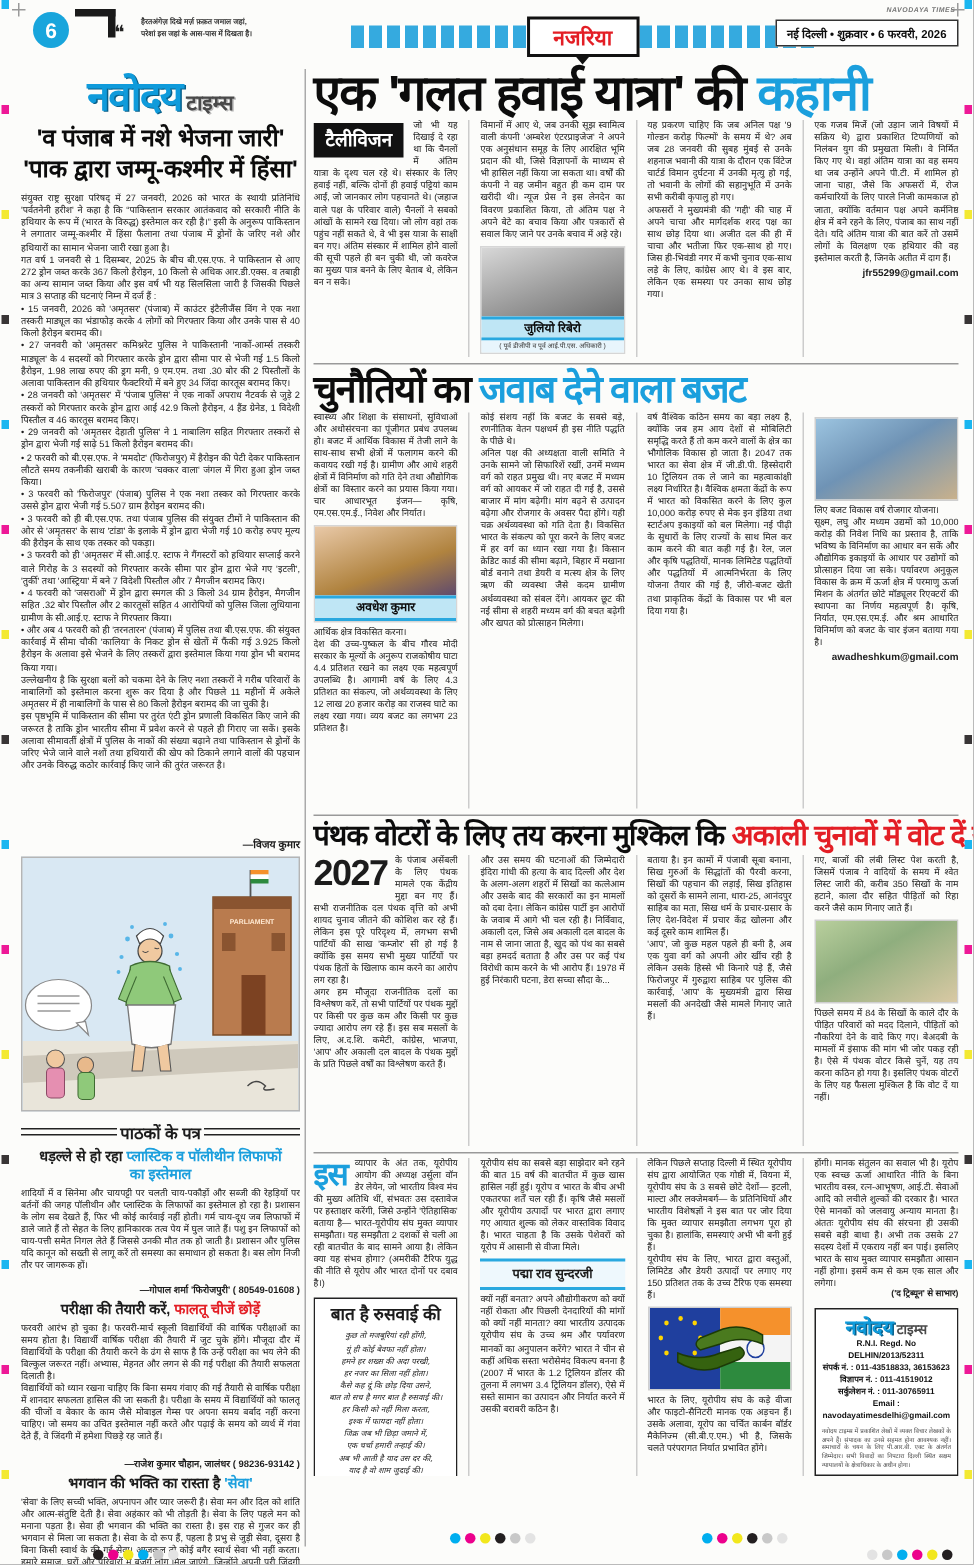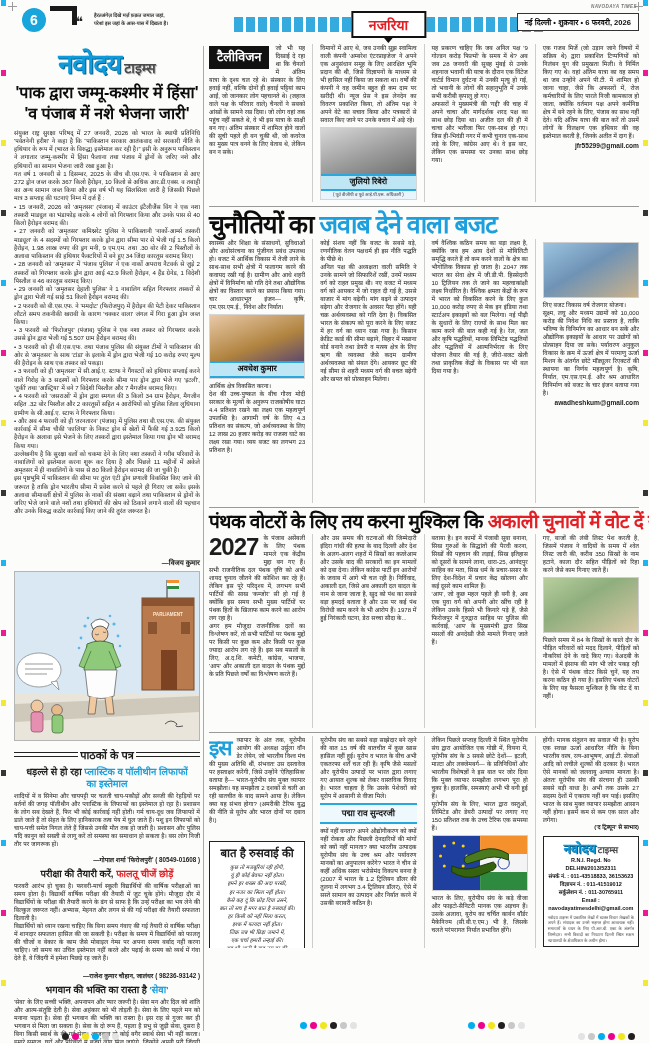--- a/index.html
+++ b/index.html
@@ -67,21 +67,21 @@
   .abox .nm{background:#bfe6f5;border-top:2px solid #29a8df;border-bottom:2px solid #29a8df;
             text-align:center;font-weight:900;font-size:8px;padding:1px 0;color:#0c0c0c;}
   .abox .nt{font-size:4.5px;text-align:center;background:#e8f5fc;padding:1px 0;color:#333;}
   .nmbox{margin:3px 0;border-top:2px solid #29a8df;border-bottom:2px solid #29a8df;background:#eef8fd;
          text-align:center;font-weight:900;font-size:8.5px;padding:3px 0;}
   .inphoto{height:54px;margin:3px 0;border:1px solid #cfcfcf;background:linear-gradient(150deg,#b9cf9d 0%,#8fae7e 40%,#d9c9a4 100%);}
   .drop{float:left;font-weight:900;font-size:24px;line-height:1;margin:1px 5px 0 0;letter-spacing:-1px;}
   .drop.blue{color:#1b9fdd;font-size:21px;}
   .email{display:block;text-align:right;font-weight:bold;font-size:6.6px;margin-top:2px;}
   
-  .poetry{border:1px solid #222;margin-top:17px;padding:4px 5px;background:#fff;}
+  .poetry{border:1px solid #222;margin-top:5px;padding:4px 5px;background:#fff;}
   .poetry .pt{font-weight:900;font-size:11.5px;text-align:center;margin-bottom:2px;}
   .poetry .pb{font-family:"DejaVu Serif","Liberation Serif",serif;font-style:italic;font-size:5.35px;
               line-height:1.52;text-align:center;white-space:pre-line;}
   
   .imprint{border:1px solid #222;margin-top:4px;padding:3px 4px;text-align:center;background:#fff;}
   .imprint .lg .b1{font-weight:900;font-size:13px;color:#0f9bdb;text-shadow:1px 1px 0 #09608a;}
   .imprint .lg .b2{font-weight:900;font-size:9px;color:#4a4a4a;margin-left:2px;}
   .imprint .ln{font-size:5.5px;font-weight:bold;line-height:1.45;color:#111;}
   .imprint .dsc{font-size:4.1px;color:#444;text-align:justify;line-height:1.4;margin-top:2px;}
   
@@ -110,22 +110,22 @@
     <div class="edbox">नई दिल्ली  •  शुक्रवार  •  6 फरवरी, 2026</div>
   </div>
 
   <div class="vrule"></div>
 
   <div class="leftcol">
     <div class="mast">
       <span class="b1">नवोदय</span><span class="b2">टाइम्स</span>
     </div>
     <div class="edhead">
+      <div>'व पंजाब में नशे भेजना जारी'</div>
       <div>'पाक द्वारा जम्मू-कश्मीर में हिंसा'</div>
-      <div>'व पंजाब में नशे भेजना जारी'</div>
     </div>
     <div class="edbody">संयुक्त राष्ट्र सुरक्षा परिषद् में 27 जनवरी, 2026 को भारत के स्थायी प्रतिनिधि 'पर्वतनेनी हरीश' ने कहा है कि “पाकिस्तान सरकार आतंकवाद को सरकारी नीति के हथियार के रूप में (भारत के विरुद्ध) इस्तेमाल कर रही है।” इसी के अनुरूप पाकिस्तान ने लगातार जम्मू-कश्मीर में हिंसा फैलाना तथा पंजाब में ड्रोनों के जरिए नशे और हथियारों का सामान भेजना जारी रखा हुआ है।
 गत वर्ष 1 जनवरी से 1 दिसम्बर, 2025 के बीच बी.एस.एफ. ने पाकिस्तान से आए 272 ड्रोन जब्त करके 367 किलो हैरोइन, 10 किलो से अधिक आर.डी.एक्स. व तबाही का अन्य सामान जब्त किया और इस वर्ष भी यह सिलसिला जारी है जिसकी पिछले मात्र 3 सप्ताह की घटनाएं निम्न में दर्ज हैं :
 • 15 जनवरी, 2026 को 'अमृतसर' (पंजाब) में काउंटर इंटैलीजैंस विंग ने एक नशा तस्करी माड्यूल का भंडाफोड़ करके 4 लोगों को गिरफ्तार किया और उनके पास से 40 किलो हैरोइन बरामद की।
 • 27 जनवरी को 'अमृतसर' कमिश्नरेट पुलिस ने पाकिस्तानी 'नार्को-आर्म्स तस्करी माड्यूल' के 4 सदस्यों को गिरफ्तार करके ड्रोन द्वारा सीमा पार से भेजी गई 1.5 किलो हैरोइन, 1.98 लाख रुपए की ड्रग मनी, 9 एम.एम. तथा .30 बोर की 2 पिस्तौलों के अलावा पाकिस्तान की हथियार फैक्टरियों में बने हुए 34 जिंदा कारतूस बरामद किए।
 • 28 जनवरी को 'अमृतसर' में 'पंजाब पुलिस' ने एक नार्को अपराध नैटवर्क से जुड़े 2 तस्करों को गिरफ्तार करके ड्रोन द्वारा आई 42.9 किलो हैरोइन, 4 हैंड ग्रेनेड, 1 विदेशी पिस्तौल व 46 कारतूस बरामद किए।
 • 29 जनवरी को 'अमृतसर देहाती पुलिस' ने 1 नाबालिग सहित गिरफ्तार तस्करों से ड्रोन द्वारा भेजी गई साढ़े 51 किलो हैरोइन बरामद की।
 • 2 फरवरी को बी.एस.एफ. ने 'ममदोट' (फिरोजपुर) में हैरोइन की पेटी देकर पाकिस्तान लौटते समय तकनीकी खराबी के कारण 'चक्कर वाला' जंगल में गिरा हुआ ड्रोन जब्त किया।
 • 3 फरवरी को 'फिरोजपुर' (पंजाब) पुलिस ने एक नशा तस्कर को गिरफ्तार करके उससे ड्रोन द्वारा भेजी गई 5.507 ग्राम हैरोइन बरामद की।
 • 3 फरवरी को ही बी.एस.एफ. तथा पंजाब पुलिस की संयुक्त टीमों ने पाकिस्तान की ओर से 'अमृतसर' के साथ 'टांडा' के इलाके में ड्रोन द्वारा भेजी गई 10 करोड़ रुपए मूल्य की हैरोइन के साथ एक तस्कर को पकड़ा।
@@ -211,20 +211,21 @@
     <div>
       <div class="lt-title"><span>भगवान की भक्ति का रास्ता है </span><span style="color: rgb(27, 159, 221);">'सेवा'</span></div>
       <div class="lt-body" style="height:52px;">'सेवा' के लिए सच्ची भक्ति, अपनापन और प्यार जरूरी है। सेवा मन और दिल को शांति और आत्म-संतुष्टि देती है। सेवा अहंकार को भी तोड़ती है। सेवा के लिए पहले मन को मनाना पड़ता है। सेवा ही भगवान की भक्ति का रास्ता है। इस राह से गुजर कर ही भगवान से मिला जा सकता है। सेवा के दो रूप हैं, पहला है प्रभु से जुड़ी सेवा, दूसरा है बिना किसी स्वार्थ के की गई सेवा। आजकल तो कोई बगैर स्वार्थ सेवा भी नहीं करता। हमारे समाज, घरों और परिवारों में बुजुर्ग लोग मिल जाएंगे, जिन्होंने अपनी पूरी जिंदगी अपने परिवारों के लिए लगा दी, फिर भी वे अपनों की ही उपेक्षा के शिकार हैं।</div>
 
     </div>
   </div>
 
   <div class="rightcol">
 
     <div class="art1">
+      <div class="h1"><span>एक 'गलत हवाई यात्रा' की </span><span style="color: rgb(27, 159, 221);">कहानी</span></div>
       <div class="cols">
         <div class="c">
           <span class="tag">टैलीविजन</span><span class="t">जो भी यह दिखाई दे रहा था कि चैनलों में अंतिम यात्रा के दृश्य चल रहे थे। संस्कार के लिए हवाई नहीं, बल्कि दोनों ही हवाई पट्टियां काम आईं, जो जानकार लोग पहचानते थे। (जहाज वाले पक्ष के परिवार वाले) चैनलों ने सबको आंखों के सामने रख दिया। जो लोग वहां तक पहुंच नहीं सकते थे, वे भी इस यात्रा के साक्षी बन गए। अंतिम संस्कार में शामिल होने वालों की सूची पहले ही बन चुकी थी, जो कवरेज का मुख्य पात्र बनने के लिए बेताब थे, लेकिन बन न सके।</span>
         </div>
         <div class="c">
           <span class="t">विमानों में आए थे, जब उनकी सूझ स्वामित्व वाली कंपनी 'अम्बरेश एंटरप्राइजेज' ने अपने एक अनुसंधान समूह के लिए आरक्षित भूमि प्रदान की थी, जिसे विज्ञापनों के माध्यम से भी हासिल नहीं किया जा सकता था। वर्षों की कंपनी ने वह जमीन बहुत ही कम दाम पर खरीदी थी। न्यूज प्रेस ने इस लेनदेन का विवरण प्रकाशित किया, तो अंतिम पक्ष ने अपने बेटे का बचाव किया और पत्रकारों से सवाल किए जाने पर उनके बचाव में अड़े रहे।</span>
           <div class="abox">
             <div class="ph"></div>
             <div class="nm">जुलियो रिबेरो</div>
             <div class="nt">( पूर्व डीजीपी व पूर्व आई.पी.एस. अधिकारी )</div>

